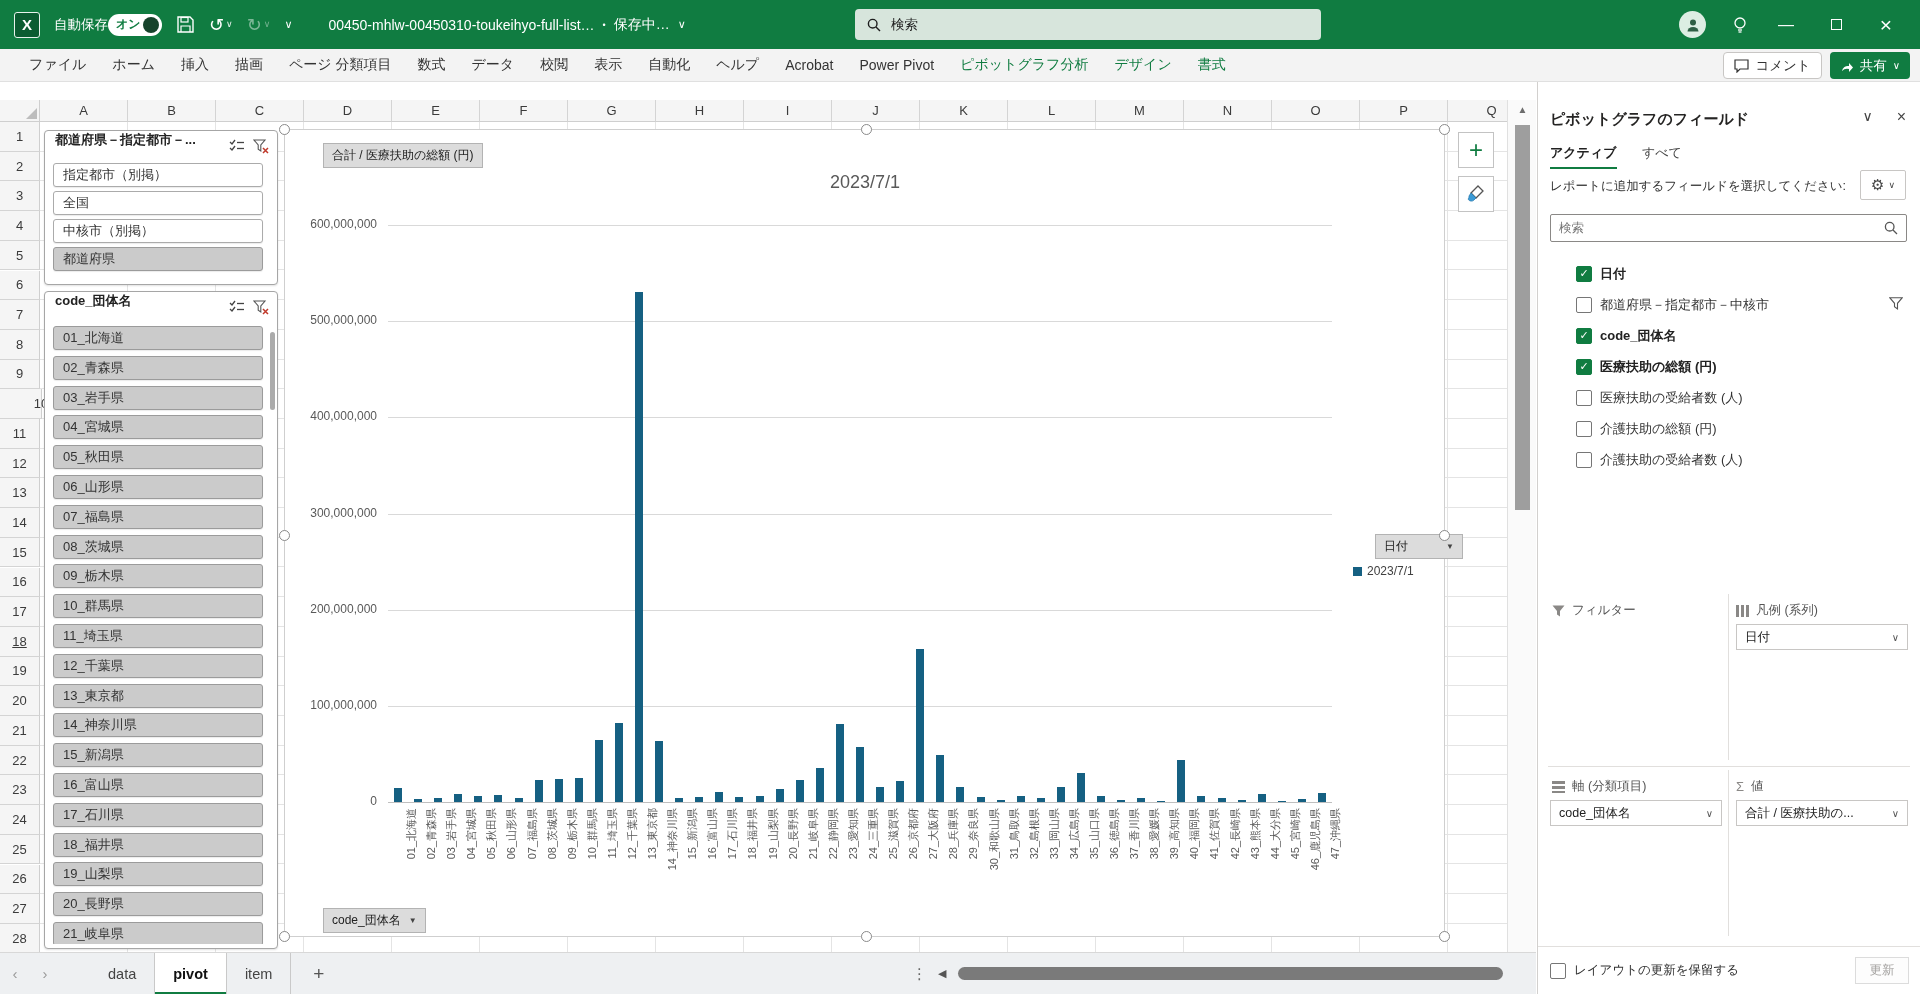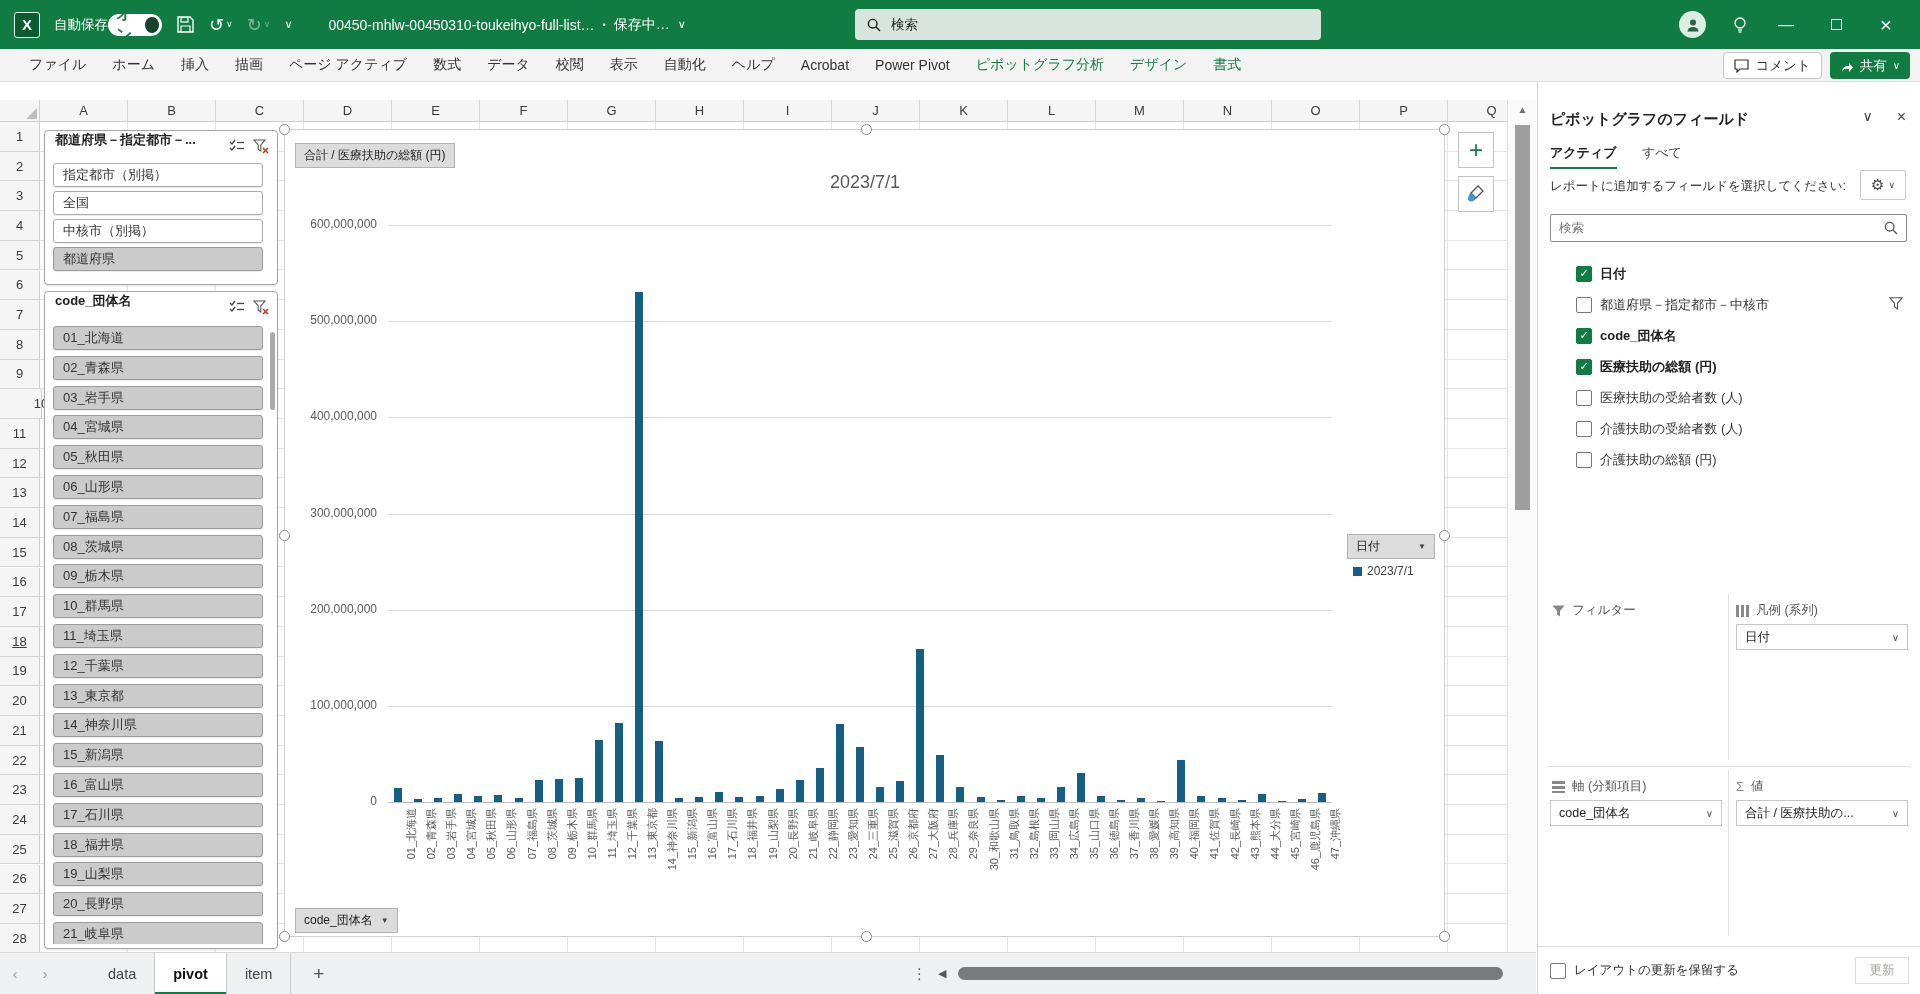--- a/index.html
+++ b/index.html
@@ -6,21 +6,21 @@
   html,body { width:1920px; height:994px; overflow:hidden; }
   body { font-family:"Liberation Sans","DejaVu Sans",sans-serif; font-size:13px; color:#333; background:#fff; }
   #app { position:relative; width:1920px; height:994px; background:#fff; }
 
   
   #titlebar { position:absolute; left:0; top:0; width:1920px; height:49px; background:#107C41; display:flex; align-items:center; color:#fff; }
   .tb-left { display:flex; align-items:center; gap:14px; padding-left:14px; }
   .xl-icon { width:26px; height:26px; background:#0b5c31; border:1px solid #e8f2ec; border-radius:3px; color:#fff; font-weight:bold; display:flex; align-items:center; justify-content:center; font-size:15px; }
   .autosave { display:flex; align-items:center; font-size:13.5px; }
   .toggle { width:54px; height:22px; background:#fff; border-radius:11px; display:flex; align-items:center; justify-content:space-between; padding:0 3px 0 8px; }
-  .toggle .on { color:#107C41; font-size:16px; font-weight:bold; }
+  .toggle .on { color:#107C41; font-size:12px; font-weight:bold; }
   .toggle .knob { width:16px; height:16px; border-radius:50%; background:#16432b; }
   .qat-icon { font-size:18px; line-height:1; color:#fff; display:flex; align-items:center; gap:2px; }
   .qat-icon.dim { opacity:0.45; }
   .mini-chev { font-size:9px; opacity:0.9; }
   .tb-title { margin-left:22px; font-size:14px; white-space:nowrap; display:flex; align-items:center; gap:8px; }
   .tb-search { position:absolute; left:855px; top:9px; width:466px; height:31px; background:#d7e5dc; border-radius:4px; display:flex; align-items:center; gap:10px; padding-left:12px; color:#1e1e1e; font-size:13.5px; }
   .tb-right { position:absolute; right:0; top:0; height:49px; display:flex; align-items:center; gap:26px; padding-right:22px; }
   .avatar { width:27px; height:27px; border-radius:50%; background:#dceee3; display:flex; align-items:center; justify-content:center; }
   .winbtn { color:#fff; font-size:16px; width:24px; text-align:center; }
   .maxbox { width:11px; height:11px; border:1.5px solid #fff; display:inline-block; }
@@ -52,21 +52,21 @@
   .slicer-title { font-weight:bold; font-size:13px; color:#222; flex:1; white-space:nowrap; overflow:hidden; }
   .slicer-icons { display:flex; gap:8px; align-items:center; }
   .slicer-body { position:absolute; left:8px; right:8px; overflow:hidden; }
   .slicer-item { position:absolute; left:0; right:6px; height:24px; border:1px solid #ababab; border-radius:3px; background:#fff; font-size:13px; color:#333; display:flex; align-items:center; padding-left:9px; box-shadow:0 1px 1px rgba(0,0,0,0.08); }
   .slicer-item.sel { background:#cbcbcb; border-color:#9b9b9b; }
   .sl-scroll { position:absolute; right:0px; width:5px; background:#ababab; border-radius:3px; }
 
   
   #chart { position:absolute; left:284px; top:129px; width:1161px; height:808px; background:#fff; border:1px solid #cfcfcf; }
   .handle { position:absolute; width:11px; height:11px; border-radius:50%; background:#fff; border:1.5px solid #8a8a8a; z-index:5; }
-  .fieldbtn { position:absolute; background:#dcdcdc; border:1px solid #b3b3b3; color:#222; font-size:12px; display:flex; align-items:center; gap:8px; padding:3px 8px; white-space:nowrap; }
+  .fieldbtn { position:absolute; background:#dcdcdc; border:1px solid #b3b3b3; color:#222; font-size:12px; display:flex; align-items:center; gap:8px; padding:3px 8px; white-space:nowrap;margin-left:28px; }
   .fieldbtn .dn { font-size:8px; color:#444; }
   #chart-title { position:absolute; left:380px; top:42px; width:400px; text-align:center; font-size:18px; color:#595959; }
   .gridline { position:absolute; left:103px; width:944px; height:1px; background:#d9d9d9; }
   .gridline.axis { background:#bfbfbf; }
   .ylab { position:absolute; width:92px; text-align:right; font-size:12px; color:#595959; }
   .bar { position:absolute; width:8px; background:#156082; }
   .xlabwrap { position:absolute; width:14px; height:150px; }
   .xlab { position:absolute; left:0; top:0; white-space:nowrap; font-size:11px; color:#595959; transform:rotate(-90deg) translateX(-100%); transform-origin:0 0; }
   #legend-btn { left:1062px; top:404px; width:88px; justify-content:space-between; }
   #legend-entry { position:absolute; left:1068px; top:434px; font-size:12px; color:#404040; display:flex; align-items:center; gap:5px; }
@@ -179,21 +179,21 @@
       <span class="winbtn" style="font-size:21px;">×</span>
     </div>
   </div>
 
   <div id="ribbon">
     <div id="ribbon-tabs">
         <div class="rtab">ファイル</div>
         <div class="rtab">ホーム</div>
         <div class="rtab">挿入</div>
         <div class="rtab">描画</div>
-        <div class="rtab">ページ アクティブ</div>
+        <div class="rtab">ページ 分類項目</div>
         <div class="rtab">数式</div>
         <div class="rtab">データ</div>
         <div class="rtab">校閲</div>
         <div class="rtab">表示</div>
         <div class="rtab">自動化</div>
         <div class="rtab">ヘルプ</div>
         <div class="rtab">Acrobat</div>
         <div class="rtab">Power Pivot</div>
         <div class="rtab green">ピボットグラフ分析</div>
         <div class="rtab green">デザイン</div>
@@ -646,25 +646,25 @@
           <div class="fld-row bold">
             <span class="cb checked">✓</span>
             <span>医療扶助の総額 (円)</span>
           </div>
           <div class="fld-row">
             <span class="cb"></span>
             <span>医療扶助の受給者数 (人)</span>
           </div>
           <div class="fld-row">
             <span class="cb"></span>
-            <span>介護扶助の受給者数 (人)</span>
+            <span>介護扶助の総額 (円)</span>
           </div>
           <div class="fld-row">
             <span class="cb"></span>
-            <span>介護扶助の総額 (円)</span>
+            <span>介護扶助の受給者数 (人)</span>
           </div>
         </div>
     </div>
 
     <div class="area-head" style="left:14px; top:520px;">
       <svg width="13" height="12" viewBox="0 0 13 12">
           <path d="M0.5 0.5 h12 l-4.5 5.5 v5.5 l-3 -2 v-3.5 z" fill="#8a8886"></path>
         </svg>
       <span>フィルター</span>
     </div>

